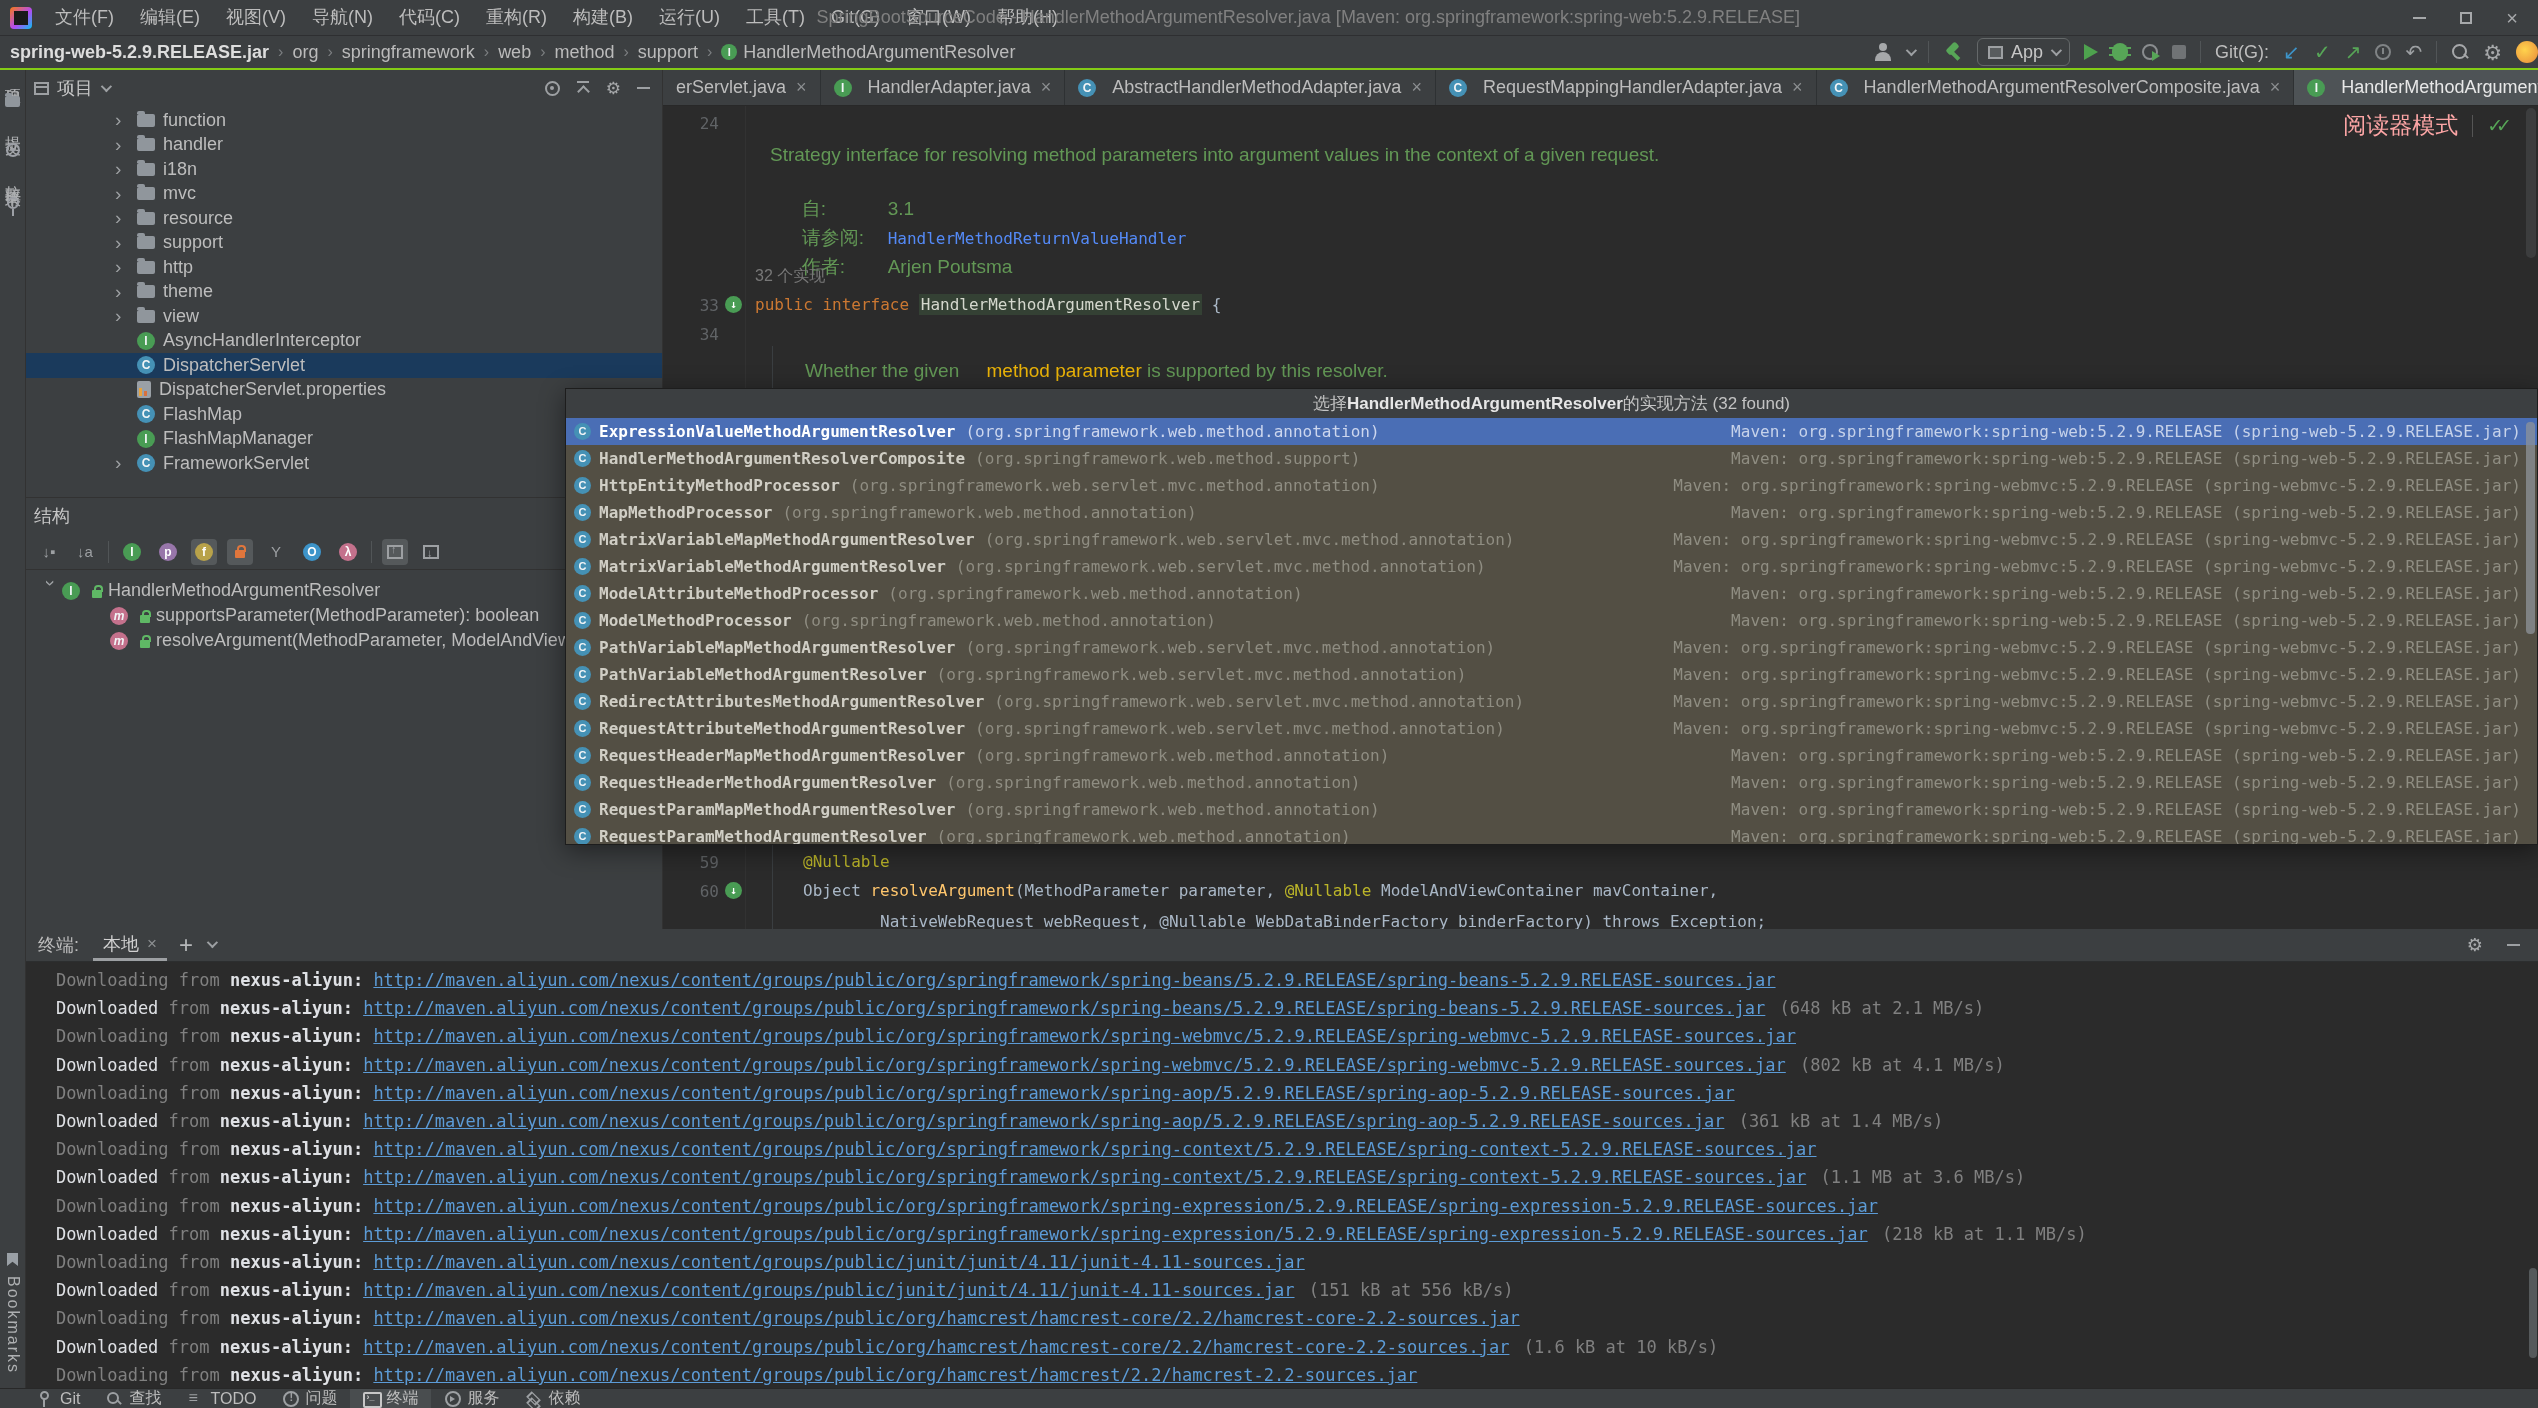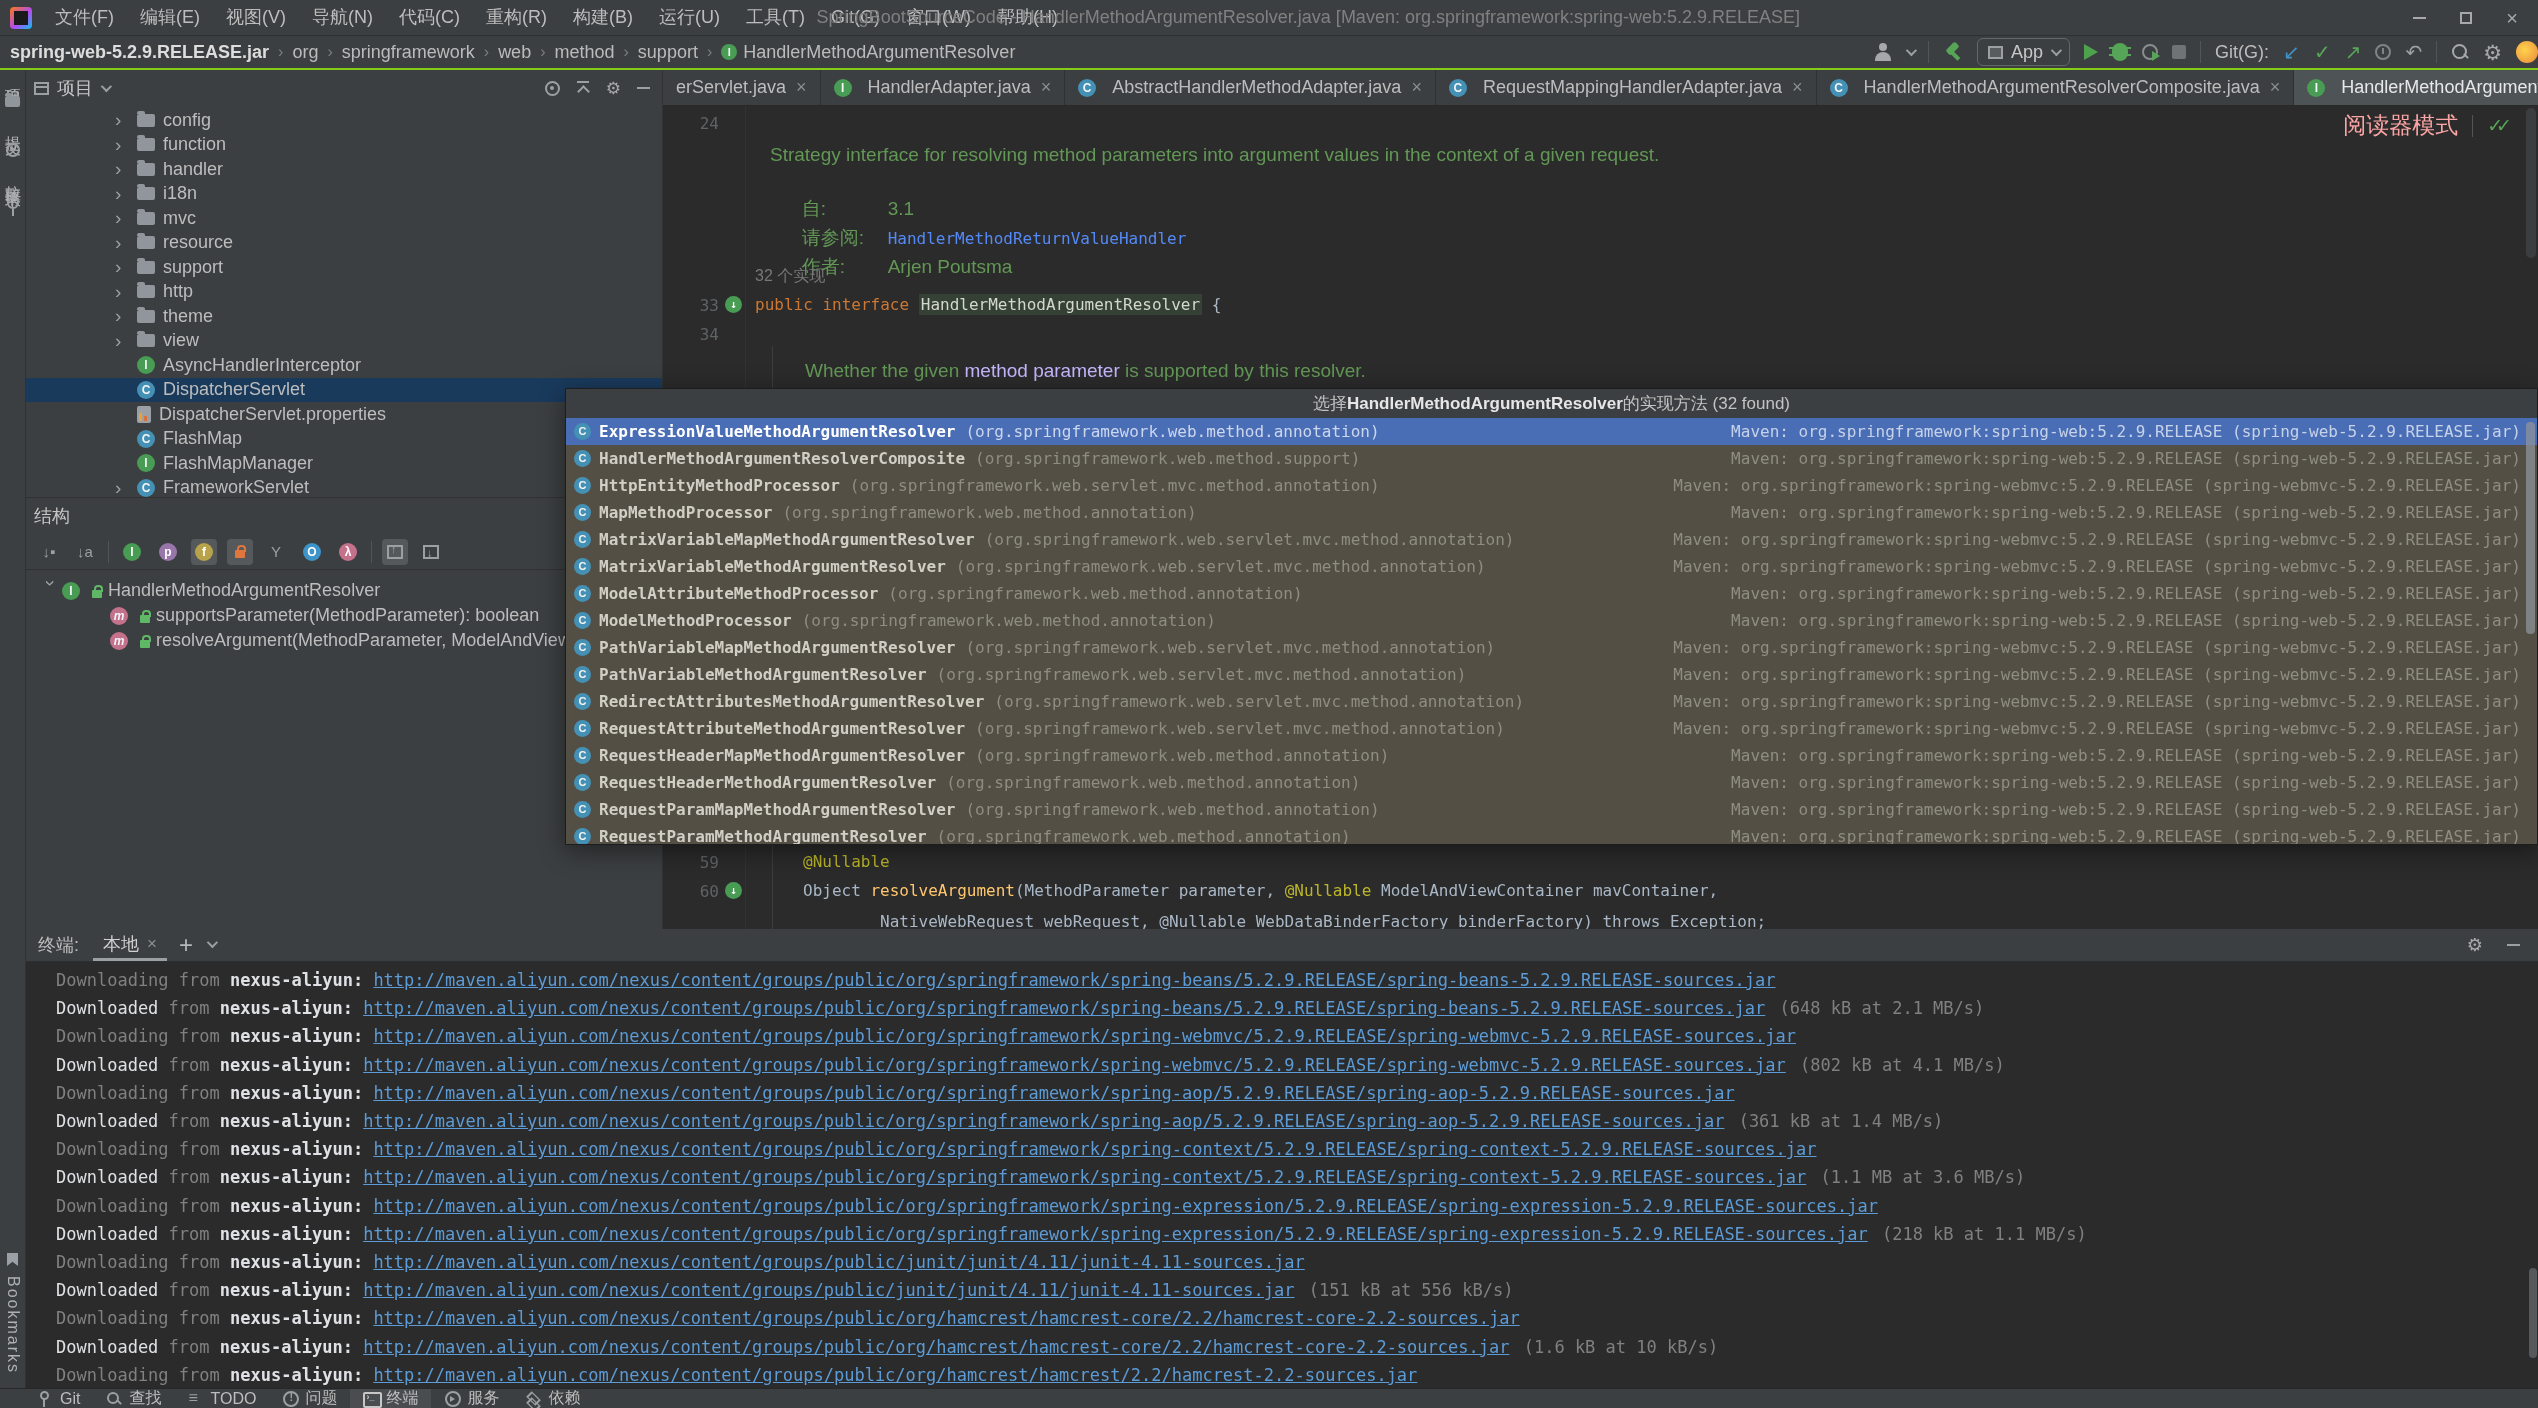--- a/index.html
+++ b/index.html
@@ -143,21 +143,21 @@
     font:16px "DejaVu Sans Mono", monospace; }
   .gut-impl { position:absolute; left:62px; width:17px; height:17px; border-radius:50%; background:#499c54;
     color:#fff; font:700 11px/17px "DejaVu Sans Mono",monospace; text-align:center; }
   .gut-impl::after { content:"↓"; }
   .code { position:absolute; font:16px "DejaVu Sans Mono", monospace; color:#a9b7c6; white-space:pre; }
   .kw { color:#cc7832; } .ann { color:#bbb529; } .mname { color:#ffc66d; }
   .hl-name { background:#344134; color:#d4d7cd; padding:1px 2px; }
   .doc-line { position:absolute; font:19px "Liberation Sans",sans-serif; color:#629755; white-space:pre; }
   .doc-label { display:inline-block; min-width:86px; }
   .doc-link { color:#548af7; font:16px "DejaVu Sans Mono",monospace; }
-  .doc-link2 { color:#c4b5fd; }
+  .doc-link2 { color:#eab308;margin-left:22px; }
   .hint { position:absolute; font:16px "Liberation Sans",sans-serif; color:#787878; }
   .indent-guide { position:absolute; left:109px; top:240px; bottom:0; width:1px; background:#3a3e41; }
   .reader-widget { position:absolute; top:4px; right:26px; display:flex; align-items:center; gap:14px; }
   .reader-widget .rw-label { color:#fca5a5; font-size:23px; }
   .rw-sep { width:1px; height:22px; background:#555; }
   .rw-checks { color:#57a657; font-size:19px; letter-spacing:-7px; padding-right:7px; }
   .ed-scroll { position:absolute; right:2px; top:2px; width:10px; height:150px; background:#4a4d4f; border-radius:5px; opacity:.55; }
 
   
   .popup { position:absolute; left:565px; top:388px; width:1973px; height:457px; z-index:30;
@@ -328,25 +328,20 @@
     <span class="chev-down"></span>
     <span class="ph-icons">
       <span class="ic-target"></span>
       <span class="ic-collapse"></span>
       <span class="ic-gear" style="font-size:17px">⚙</span>
       <span class="ic-minus"></span>
     </span>
   </div>
   <div class="tree">
 
-      <div class="tree-row">
-        <span class="chev show"></span>
-        <span class="tree-ic ic-folder"></span>
-        <span class="tree-label">config</span>
-      </div>
 
       <div class="tree-row">
         <span class="chev show"></span>
         <span class="tree-ic ic-folder"></span>
         <span class="tree-label">function</span>
       </div>
 
       <div class="tree-row">
         <span class="chev show"></span>
         <span class="tree-ic ic-folder"></span>

